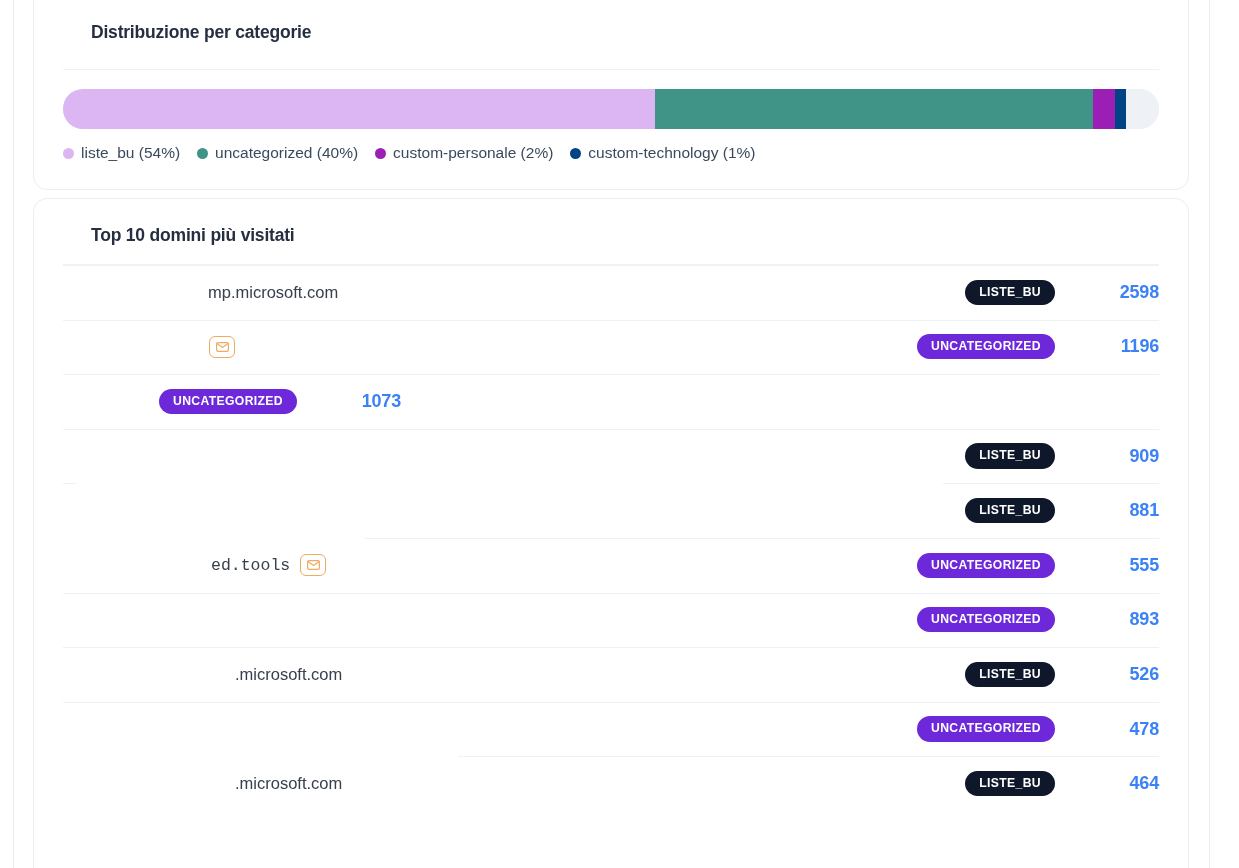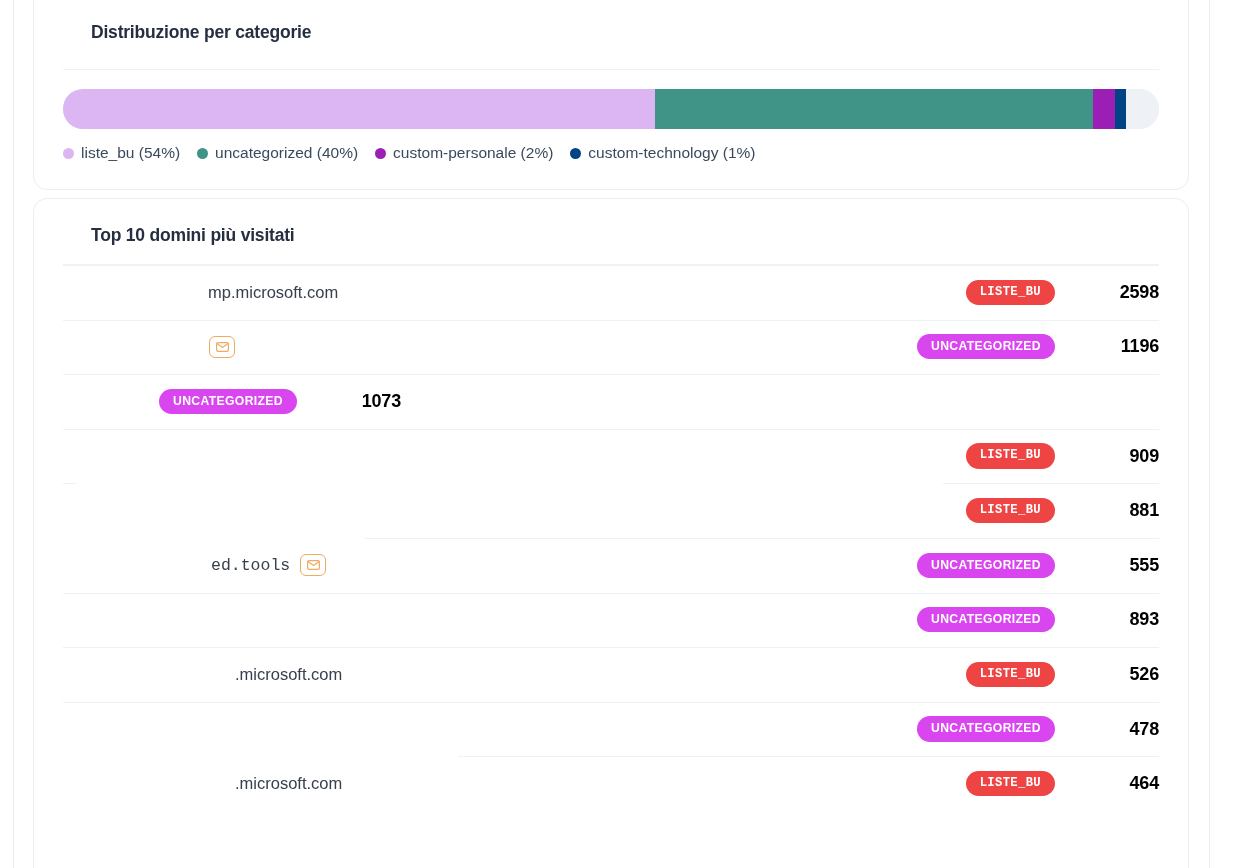--- a/index.html
+++ b/index.html
@@ -167,30 +167,30 @@
   .badge {
     display: inline-block;
     border-radius: 13px;
     padding: 6px 14px 7px;
     font-size: 12.2px;
     font-weight: bold;
     letter-spacing: 0.35px;
     color: #ffffff;
     line-height: 1;
   }
-  .badge-liste_bu { background: #ef4444; font-family: Liberation Mono, monospace; }
-  .badge-uncategorized { background: #d946ef; }
+  .badge-liste_bu { background: #0f172a; }
+  .badge-uncategorized { background: #6d28d9; }
 
   .cell-count {
     flex: 0 0 auto;
     width: 88px;
     text-align: right;
     font-size: 18px;
     font-weight: bold;
-    color: #000000;
+    color: #3b82f6;
     letter-spacing: -0.2px;
   }
 </style>
 </head>
 <body>
 
 <div class="page-rail-left"></div>
 <div class="page-rail-right"></div>
 
 <div class="card card-categories">

